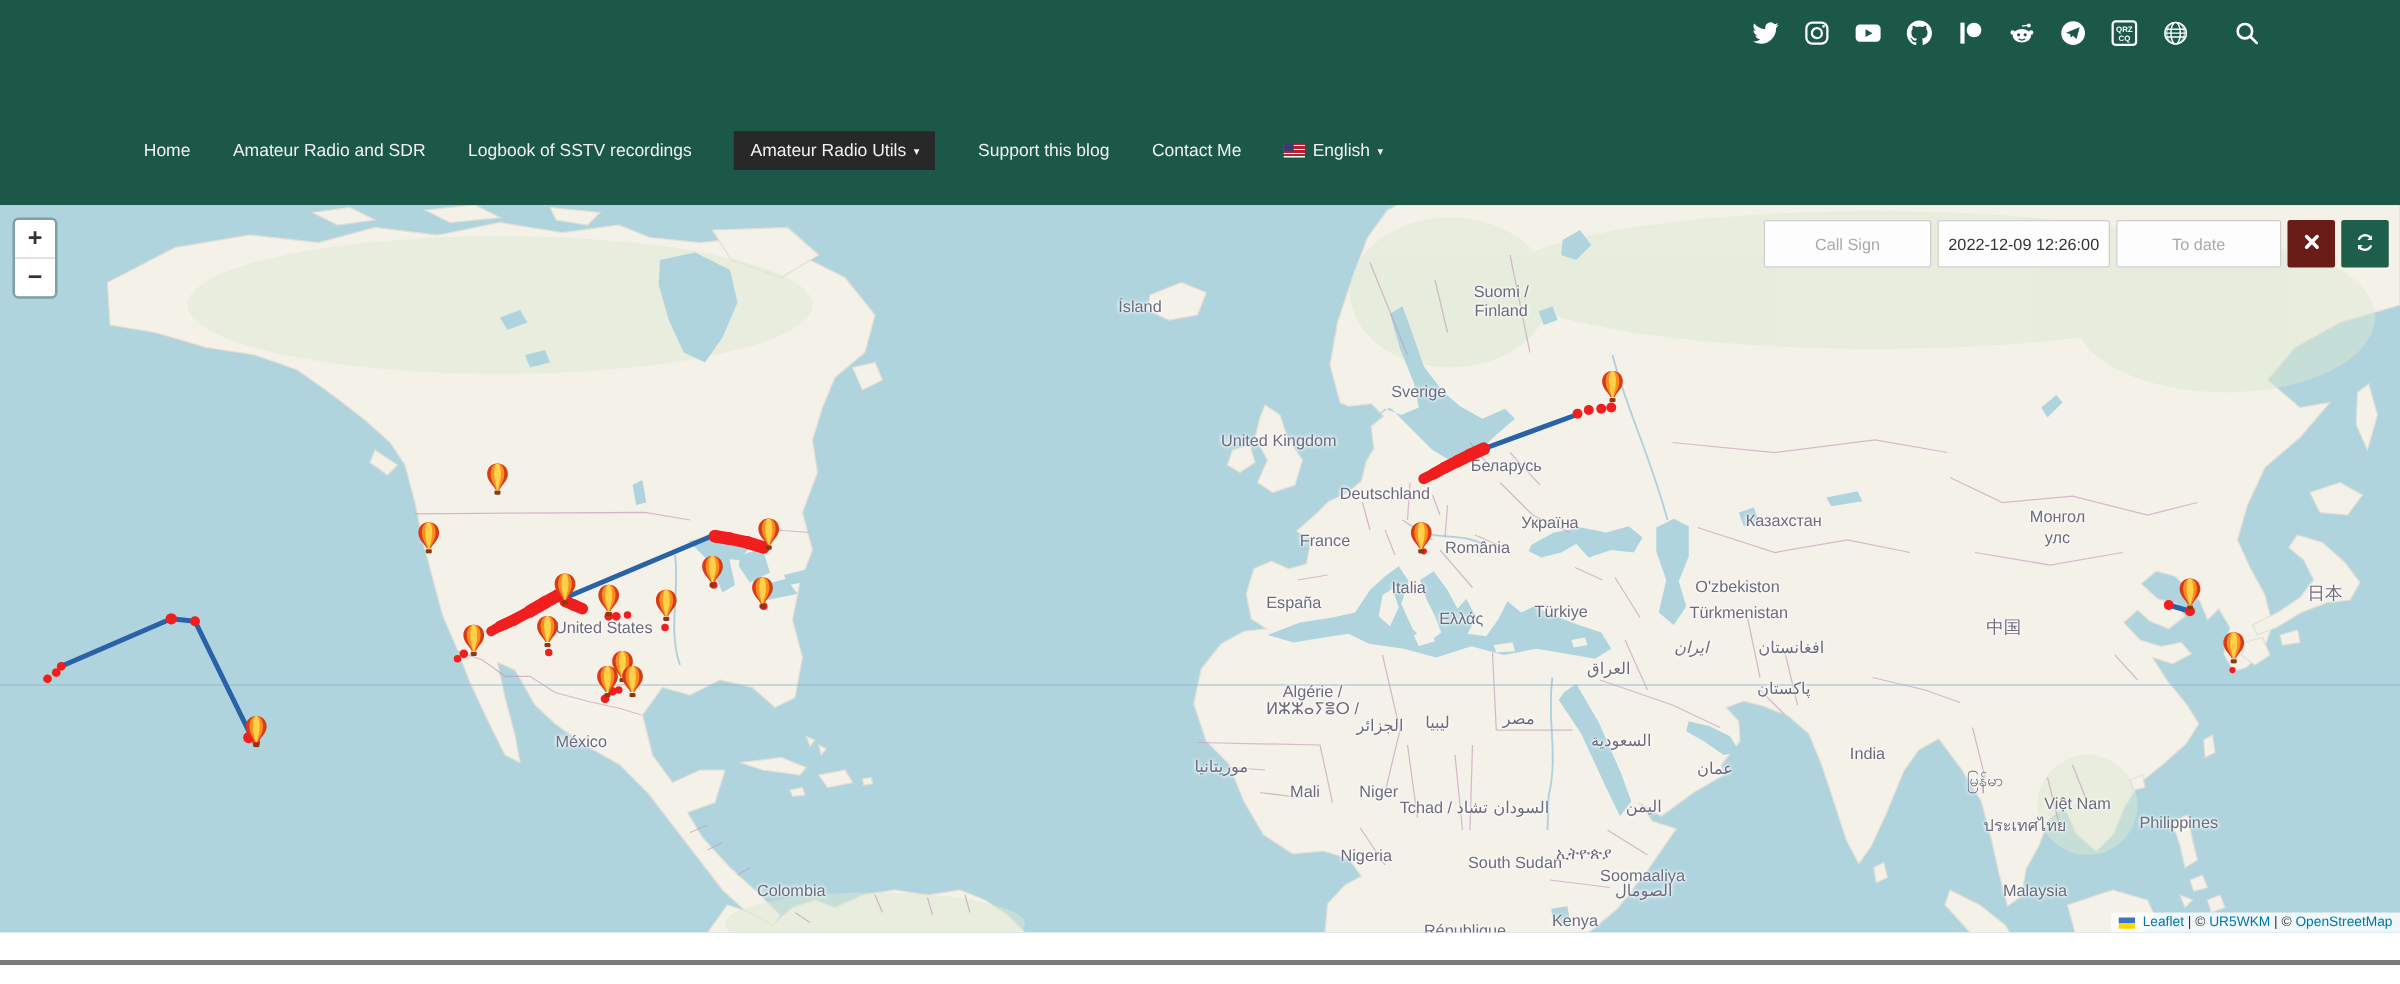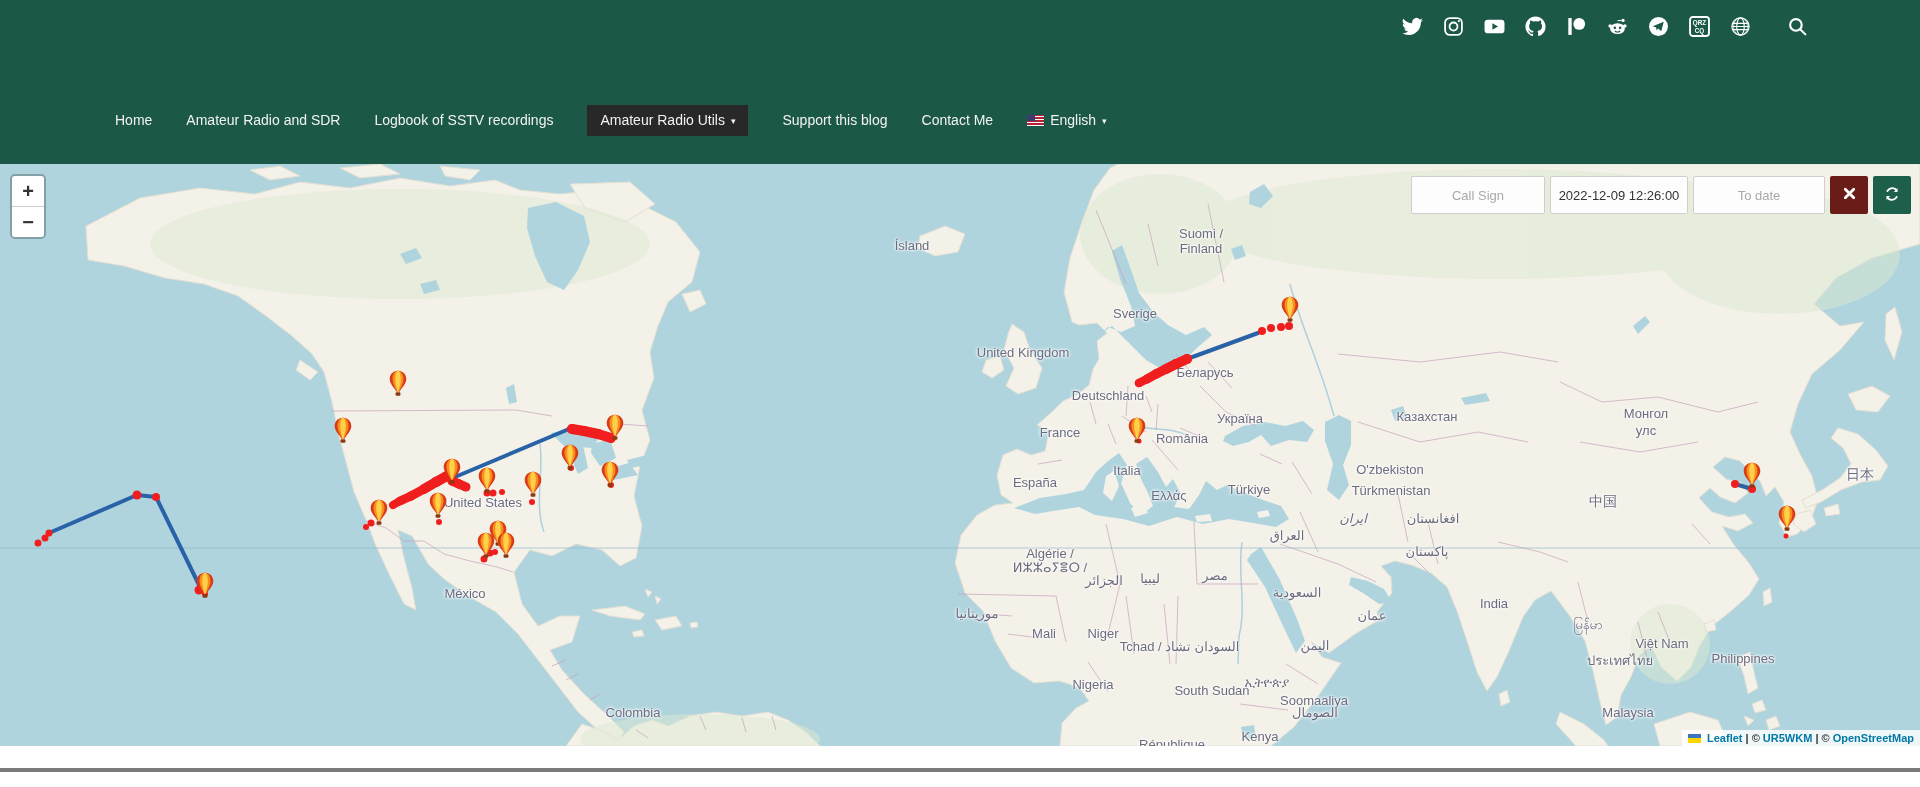--- a/index.html
+++ b/index.html
@@ -38,21 +38,21 @@
     text-align:center;color:#333;font-family:"Liberation Sans",sans-serif;outline:none;box-sizing:border-box;}
   .filters input::placeholder{color:#a9a9a9;}
   .in-call{width:134px;}
   .in-from{width:138px;}
   .in-to{width:132px;}
   .fbtn{width:38px;height:38px;border:none;border-radius:2px;cursor:pointer;display:flex;align-items:center;justify-content:center;}
   .fbtn.clear{background:#691c18;}
   .fbtn.refresh{background:#1d5f4b;}
   
   .attrib{position:absolute;right:0;bottom:0;z-index:10;background:rgba(255,255,255,.8);padding:2px 6px;
-    font-size:11px;font-weight:bold;color:#333;display:flex;align-items:center;gap:6px;}
+    font-size:11px;font-weight:normal;color:#333;display:flex;align-items:center;gap:6px;}
   .attrib a{color:#0078A8;cursor:pointer;text-decoration:none;}
   .uaflag{display:inline-block;width:13px;height:9px;background:linear-gradient(#3a75c4 0 50%,#ffd500 50% 100%);}
   
   .footer{width:1920px;height:41px;background:#fff;}
   .footer .bar{margin-top:22px;height:4px;background:#7b7b7b;}
 </style>
 </head>
 <body>
 
 <div class="header">

